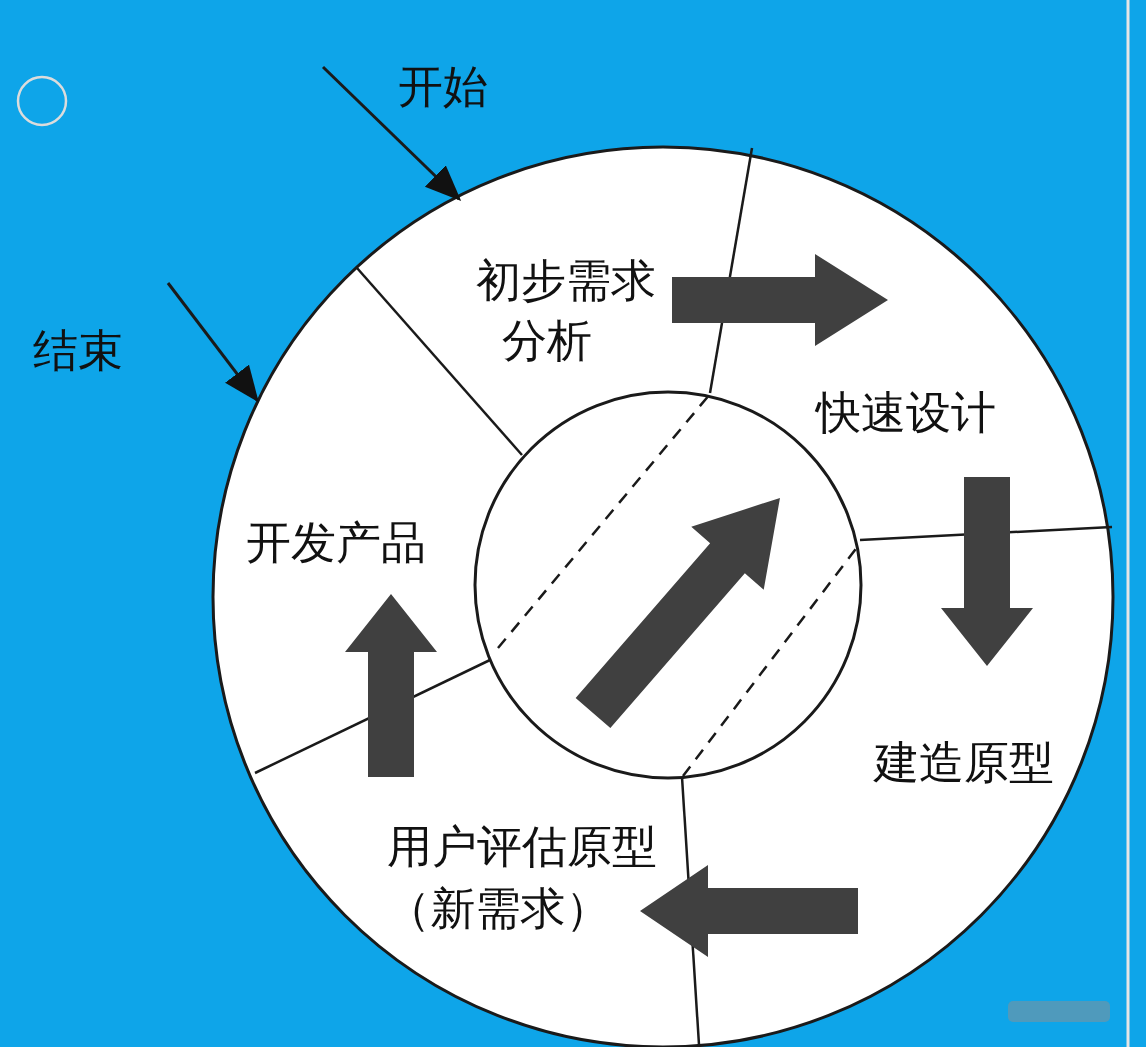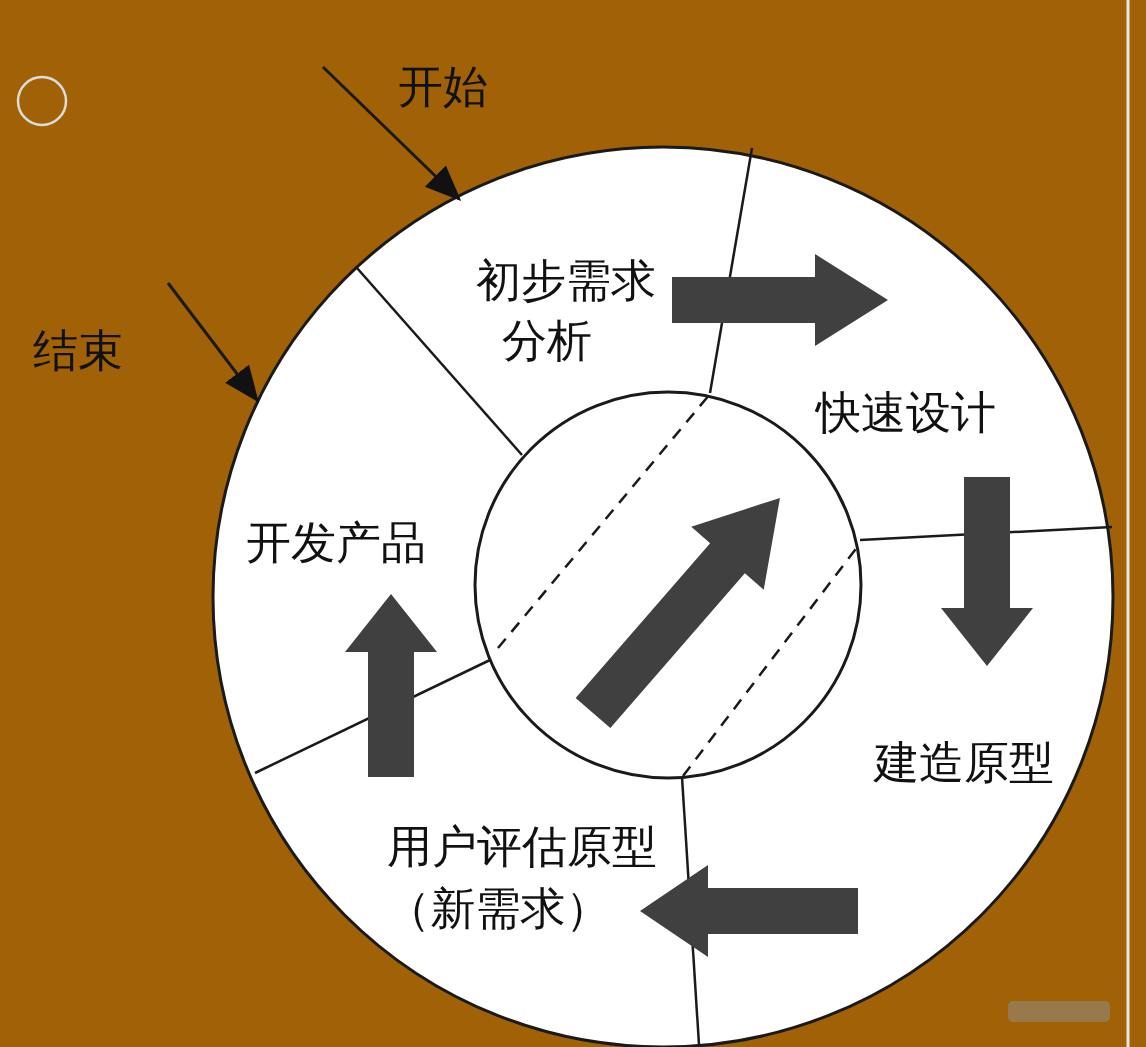--- a/index.html
+++ b/index.html
@@ -1,20 +1,20 @@
 <!DOCTYPE html>
 <html><head>
 <meta charset="utf-8">
 <style>
   html,body{
     margin:0;padding:0;background:#ffffff;
     width:1146px;height:1047px;overflow:hidden;
     font-family:"DejaVu Sans",sans-serif;
   }
-  .canvas{position:relative;width:1146px;height:1047px;background:#a16207;}
+  .canvas{position:relative;width:1146px;height:1047px;background:#0ea5e9;}
   svg{display:block;}
   .ring{fill:#ffffff;stroke-width:3;}
   .divider{fill:none;stroke-width:2.5;}
   .dashed{fill:none;stroke-width:2.5;stroke-dasharray:12 9;}
   .thin-arrow{fill:none;stroke-width:3;}
   .label{
     font-family:"DejaVu Sans",sans-serif;
     font-size:45px;
     fill:#111111;
     text-anchor:middle;

